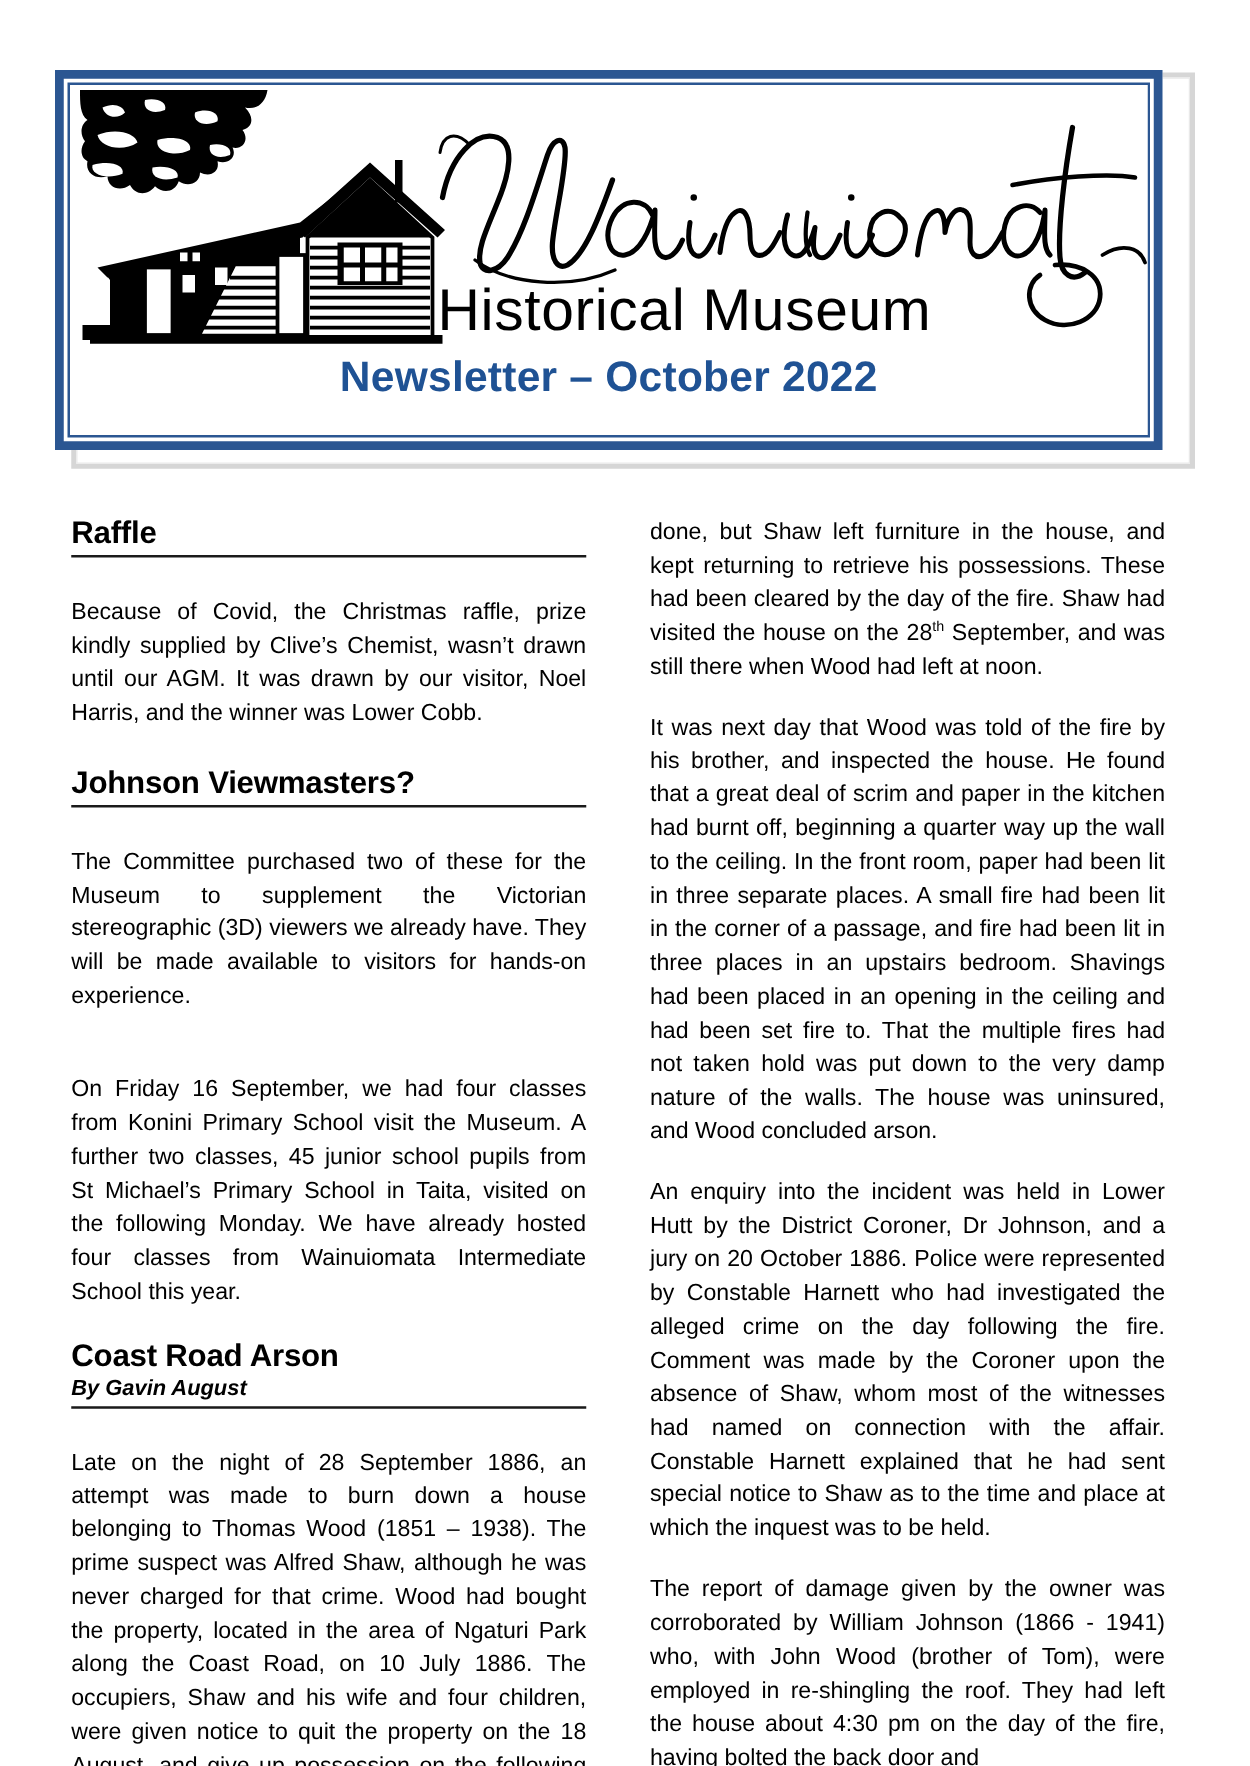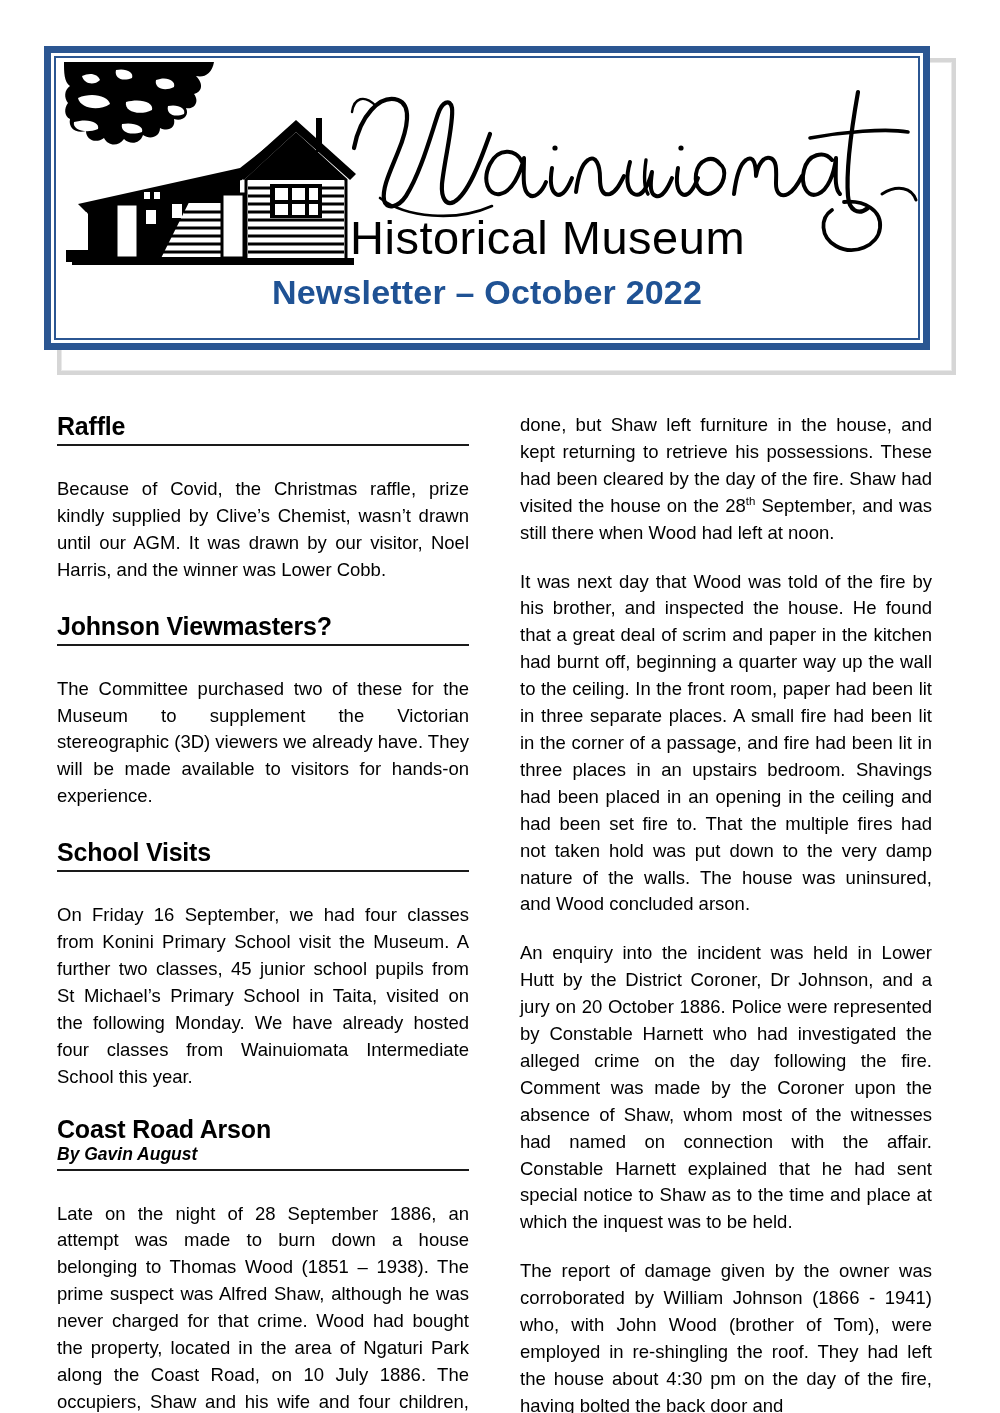--- a/index.html
+++ b/index.html
@@ -39,21 +39,21 @@
     top: 4px;
     right: 4px;
     bottom: 4px;
     background: #ffffff;
     border: 1px solid #e9e9e9;
   }
   
   .mast-blue {
     position: absolute;
     left: 0;
-    top: 1px;
+    top: 11px;
     width: 886px;
     height: 304px;
     border: 7px solid #2b5692;
     background: #ffffff;
     box-sizing: border-box;
   }
   .mast-blue-thin {
     position: absolute;
     left: 3px;
     top: 3px;
@@ -309,24 +309,20 @@
 
     <div class="sec-block">
       <h2 class="sec">Johnson Viewmasters?</h2>
       <div class="rule"></div>
     </div>
     <div class="gap-after-rule"></div>
     <p class="body">The Committee purchased two of these for the Museum to supplement the Victorian stereographic (3D) viewers we already have. They will be made available to visitors for hands-on experience.</p>
 
     <div class="gap-section"></div>
 
-    <div class="sec-block">
-      <h2 class="sec">School Visits</h2>
-      <div class="rule"></div>
-    </div>
     <div class="gap-after-rule"></div>
     <p class="body">On Friday 16 September, we had four classes from Konini Primary School visit the Museum. A further two classes, 45 junior school pupils from St Michael’s Primary School in Taita, visited on the following Monday. We have already hosted four classes from Wainuiomata Intermediate School this year.</p>
 
     <div class="gap-section-sm"></div>
 
     <div class="sec-block">
       <h2 class="sec">Coast Road Arson</h2>
       <div class="byline">By Gavin August</div>
       <div class="rule"></div>
     </div>

